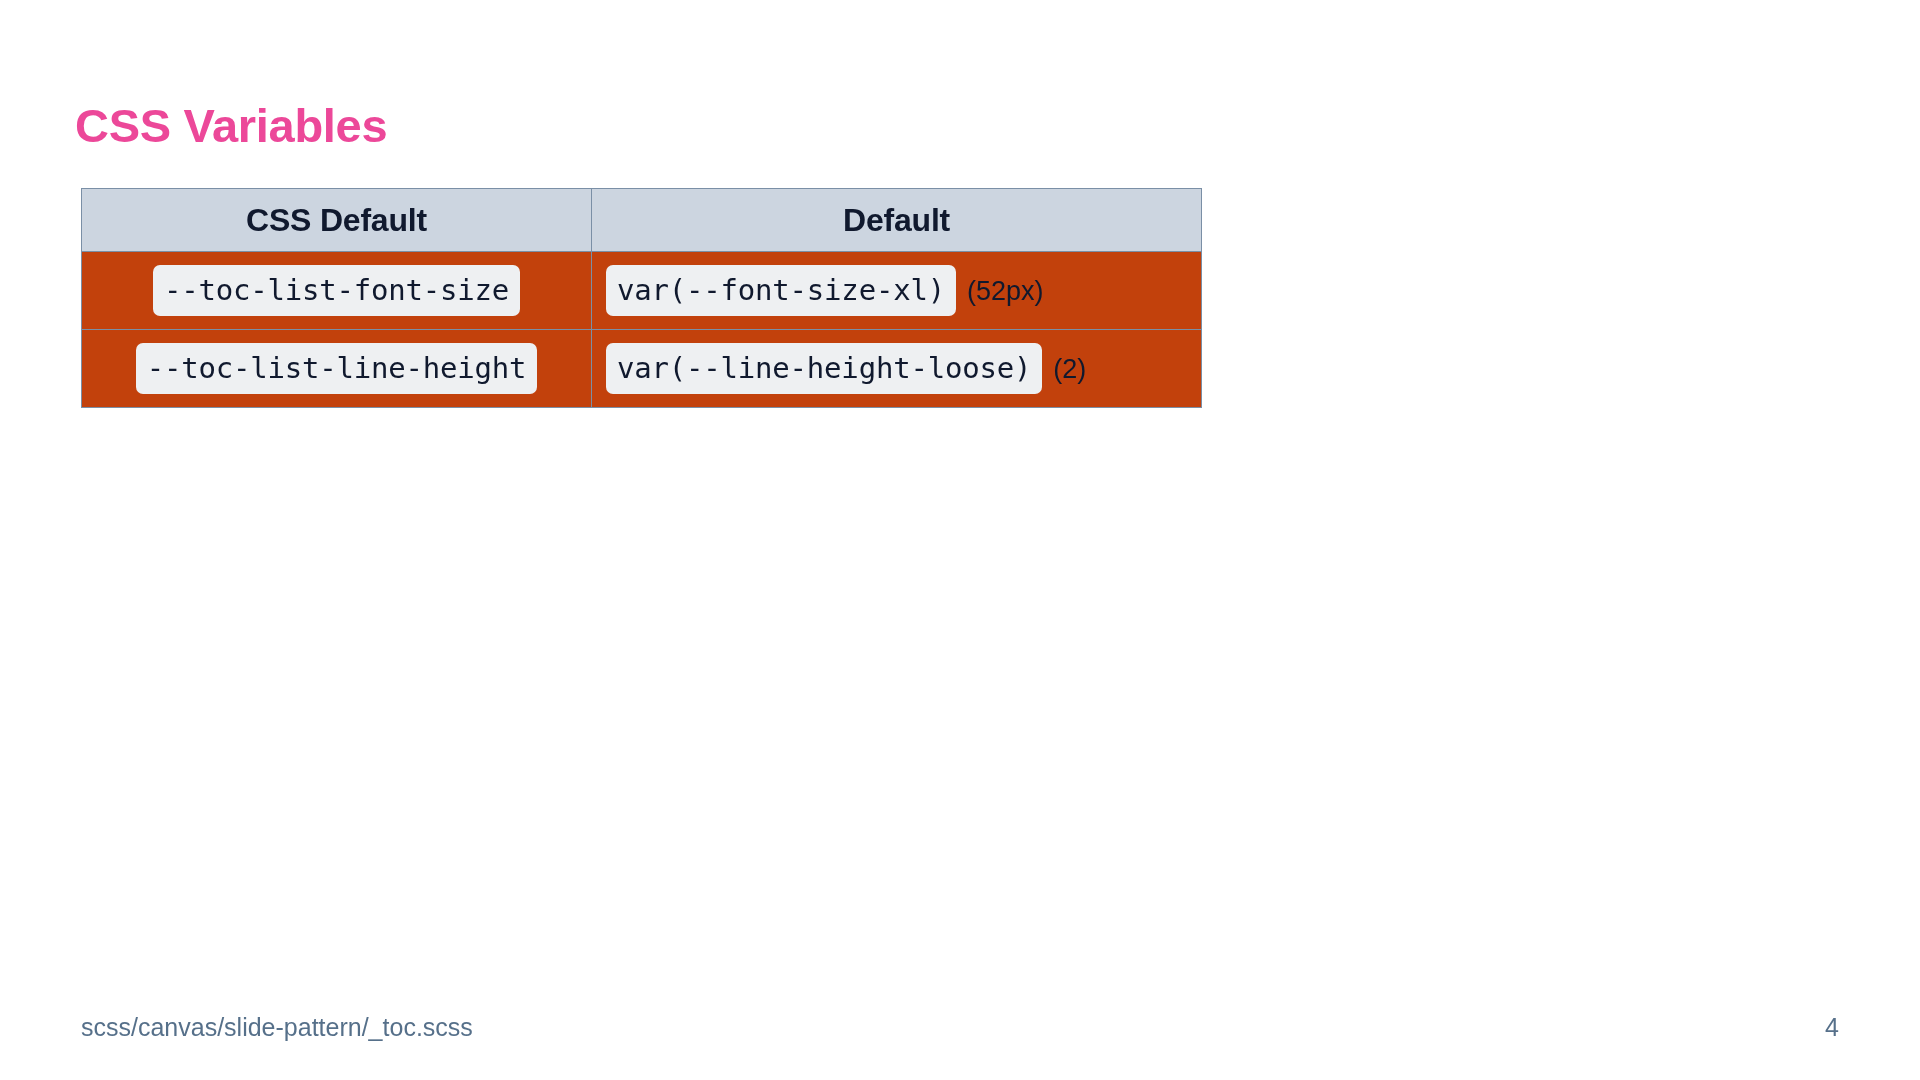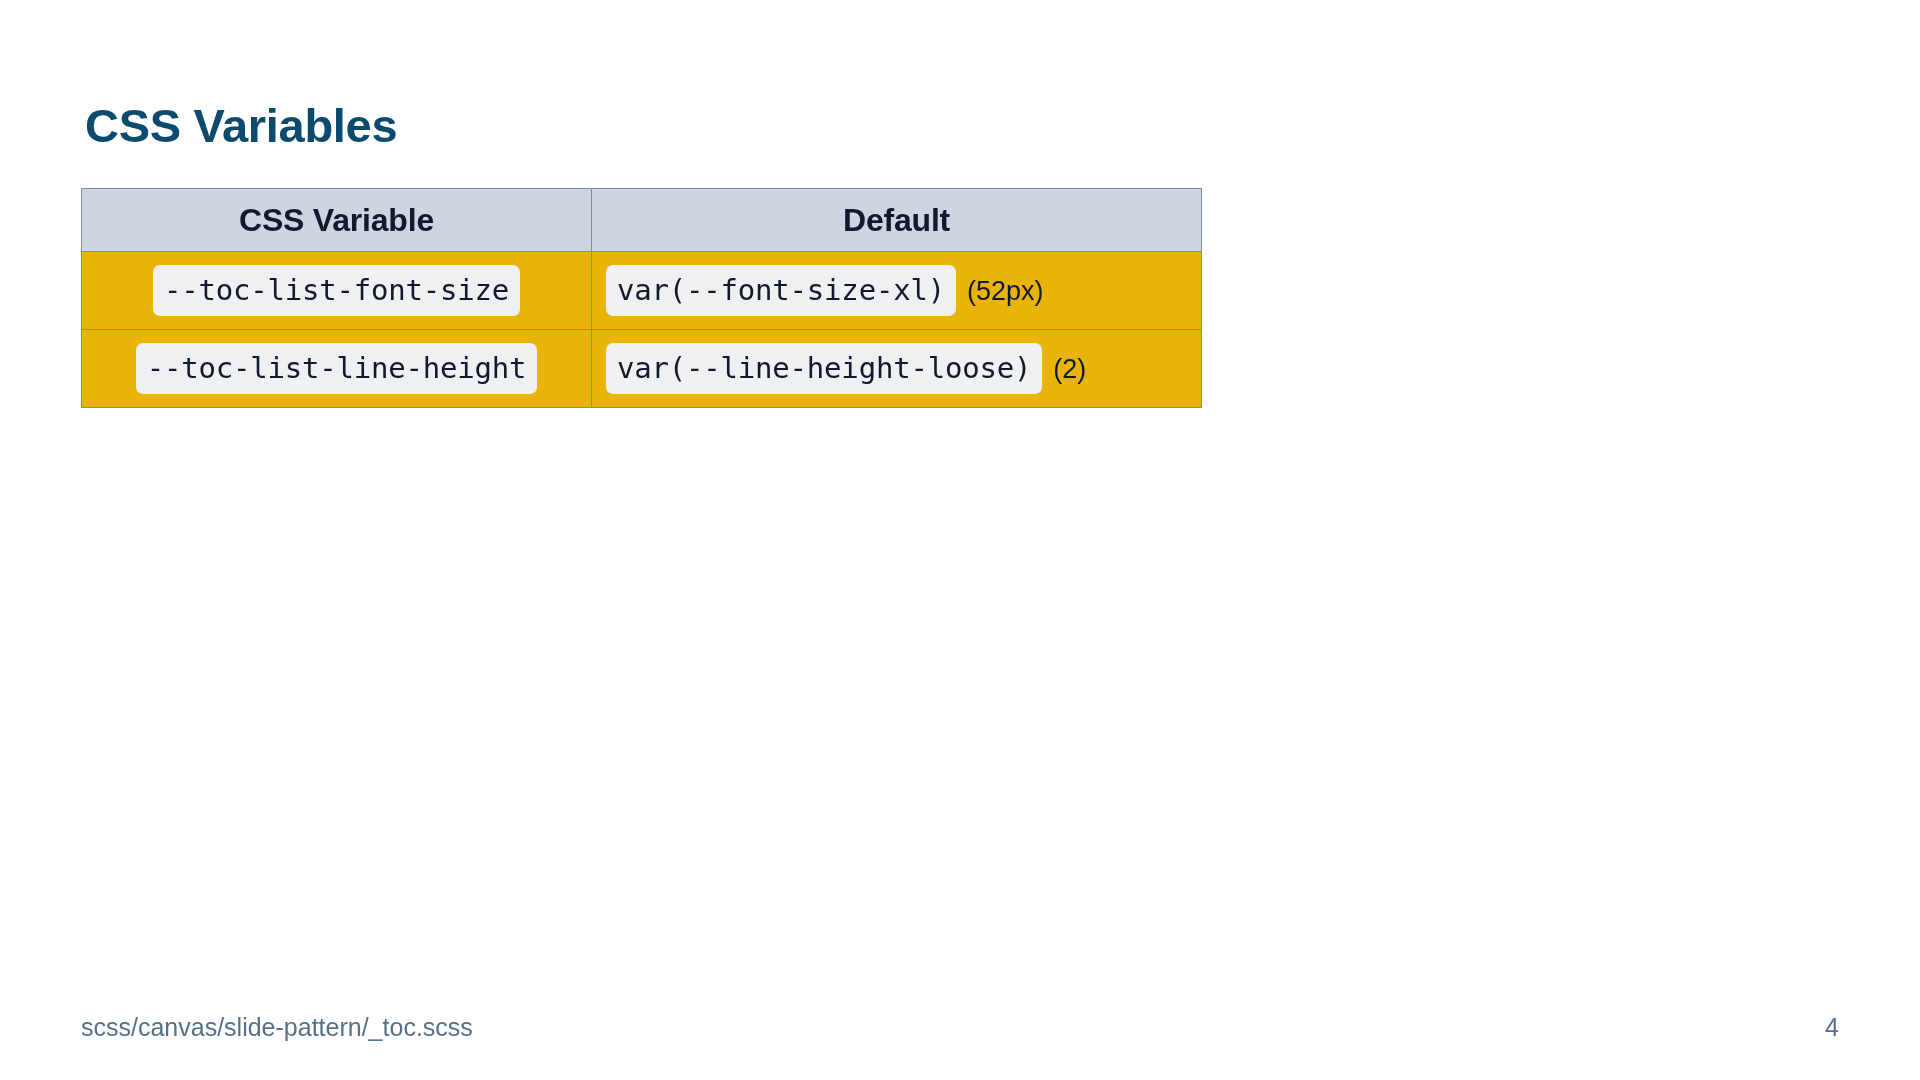--- a/index.html
+++ b/index.html
@@ -20,25 +20,25 @@
     position: absolute;
     inset: 0;
     width: 1920px;
     height: 1080px;
     background: #ffffff;
   }
 
   
   .slide-title {
     position: absolute;
-    left: 85px;
+    left: 75px;
     top: 68px;
     font-size: 47px;
     font-weight: bold;
-    color: #0c4a6e;
+    color: #ec4899;
     letter-spacing: -0.3px;
     line-height: 1.15;
     white-space: nowrap;
   }
 
   
   .table-wrap {
     position: absolute;
     left: 81px;
     top: 188px;
@@ -66,21 +66,21 @@
     color: #10192e;
     font-family: "Liberation Sans", sans-serif;
     font-weight: bold;
     font-size: 32px;
     text-align: center;
     height: 62px;
     letter-spacing: -0.2px;
   }
 
   table.vars-table tbody td {
-    background: #eab308;
+    background: #c2410c;
     height: 77px;
     padding: 0 14px;
   }
 
   td.cell-name {
     text-align: center;
   }
 
   td.cell-value {
     text-align: left;
@@ -144,21 +144,21 @@
   <h1 class="slide-title">CSS Variables</h1>
 
   <div class="table-wrap">
     <table class="vars-table">
       <colgroup>
         <col class="col-name">
         <col class="col-value">
       </colgroup>
       <thead>
         <tr>
-          <th>CSS Variable</th>
+          <th>CSS Default</th>
           <th>Default</th>
         </tr>
       </thead>
       <tbody>
 
         <tr>
           <td class="cell-name">
             <code class="chip">--toc-list-font-size</code>
           </td>
           <td class="cell-value">

